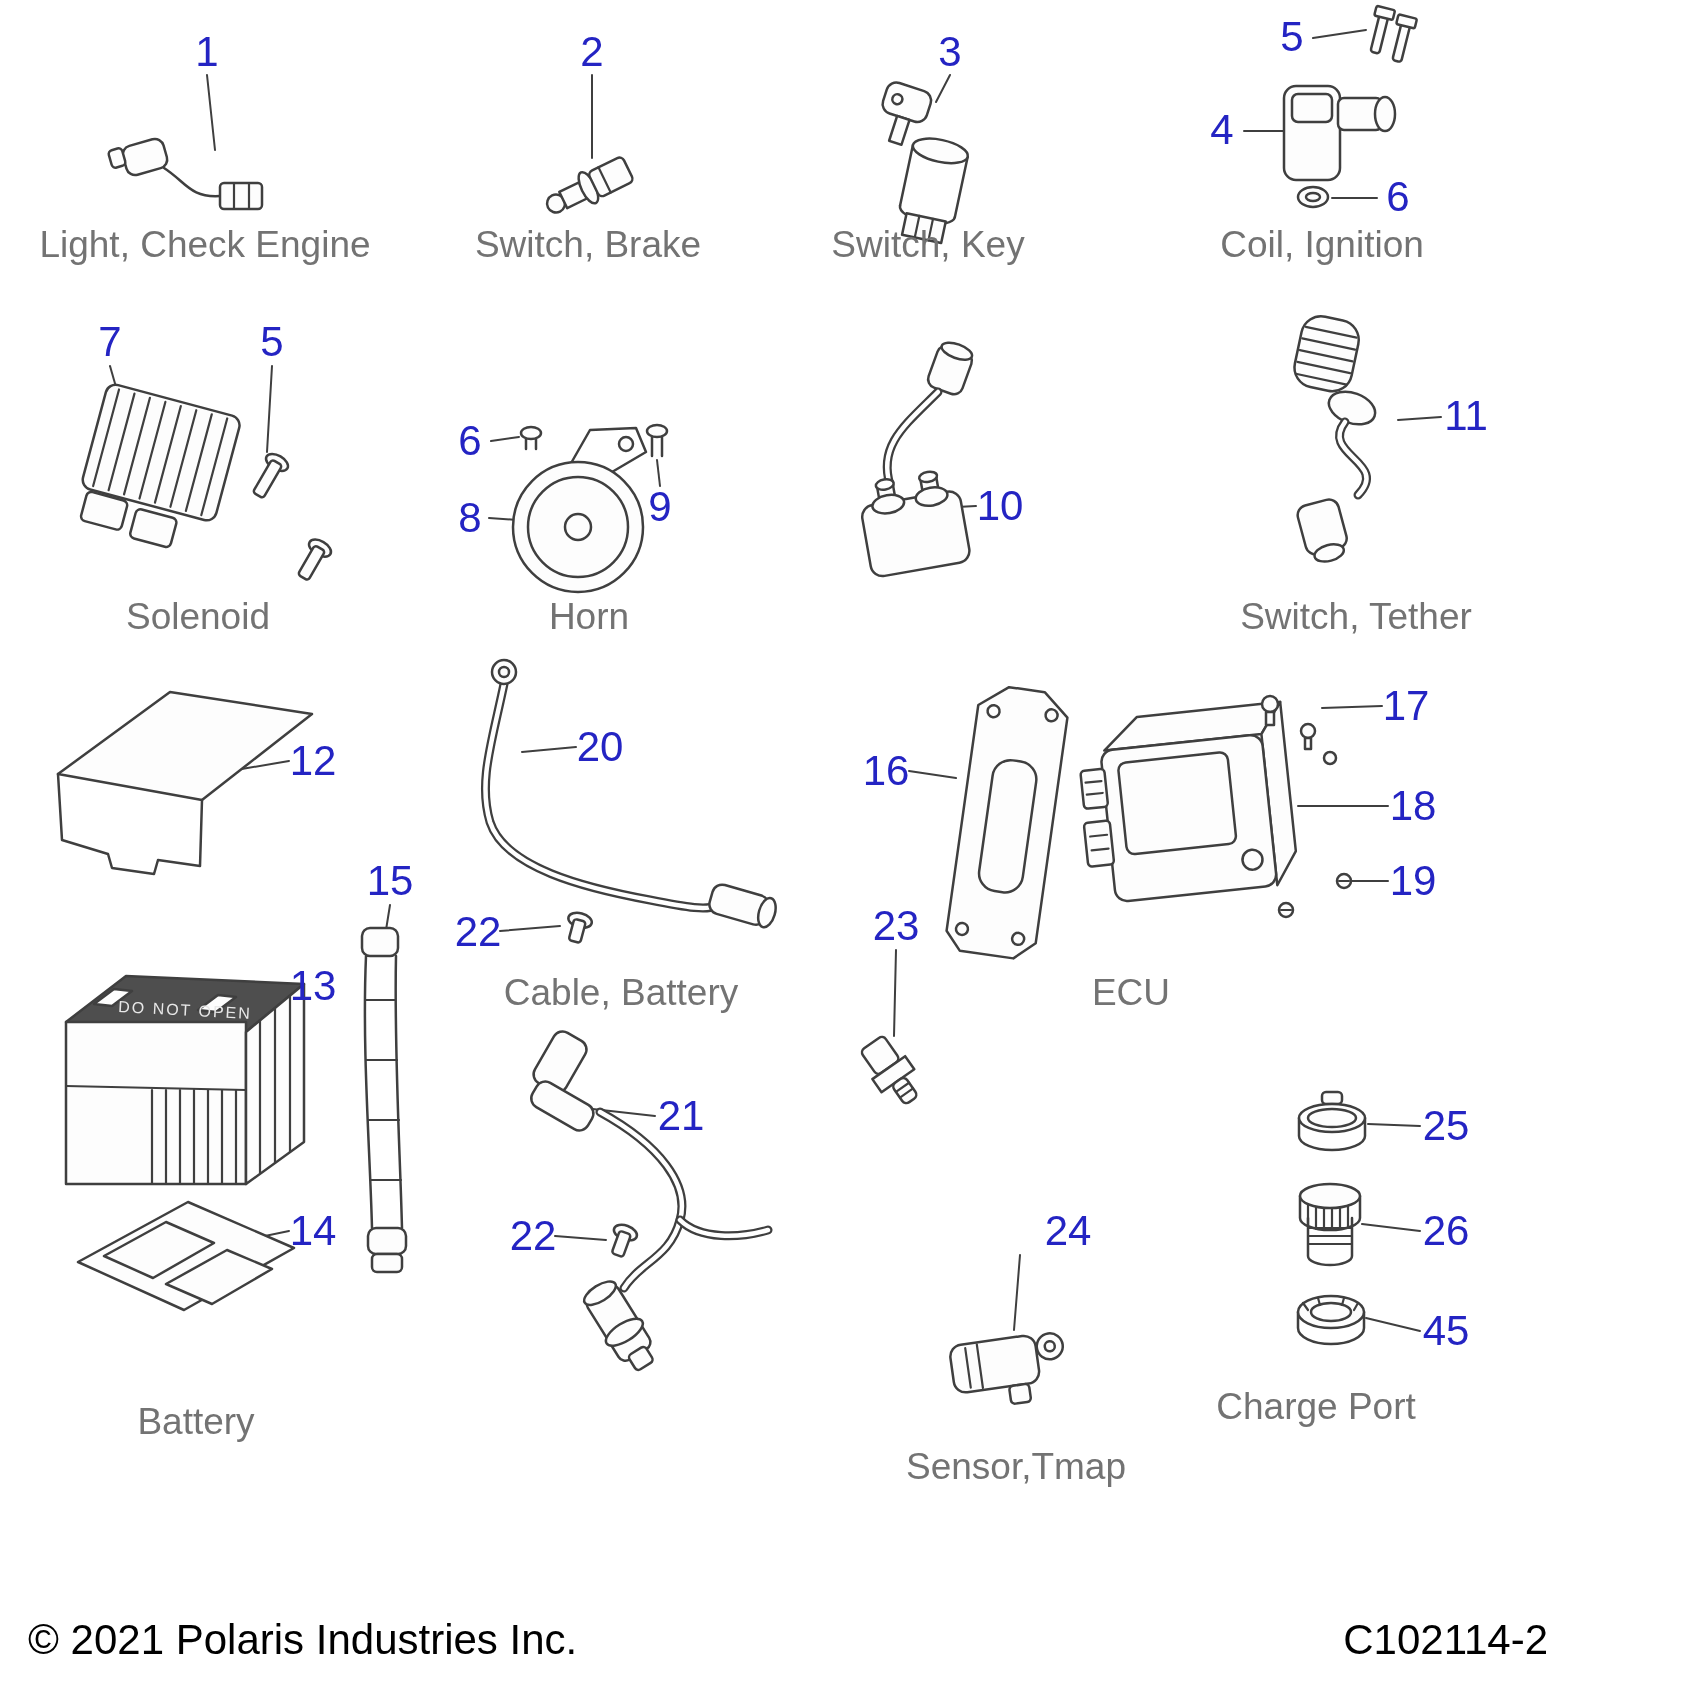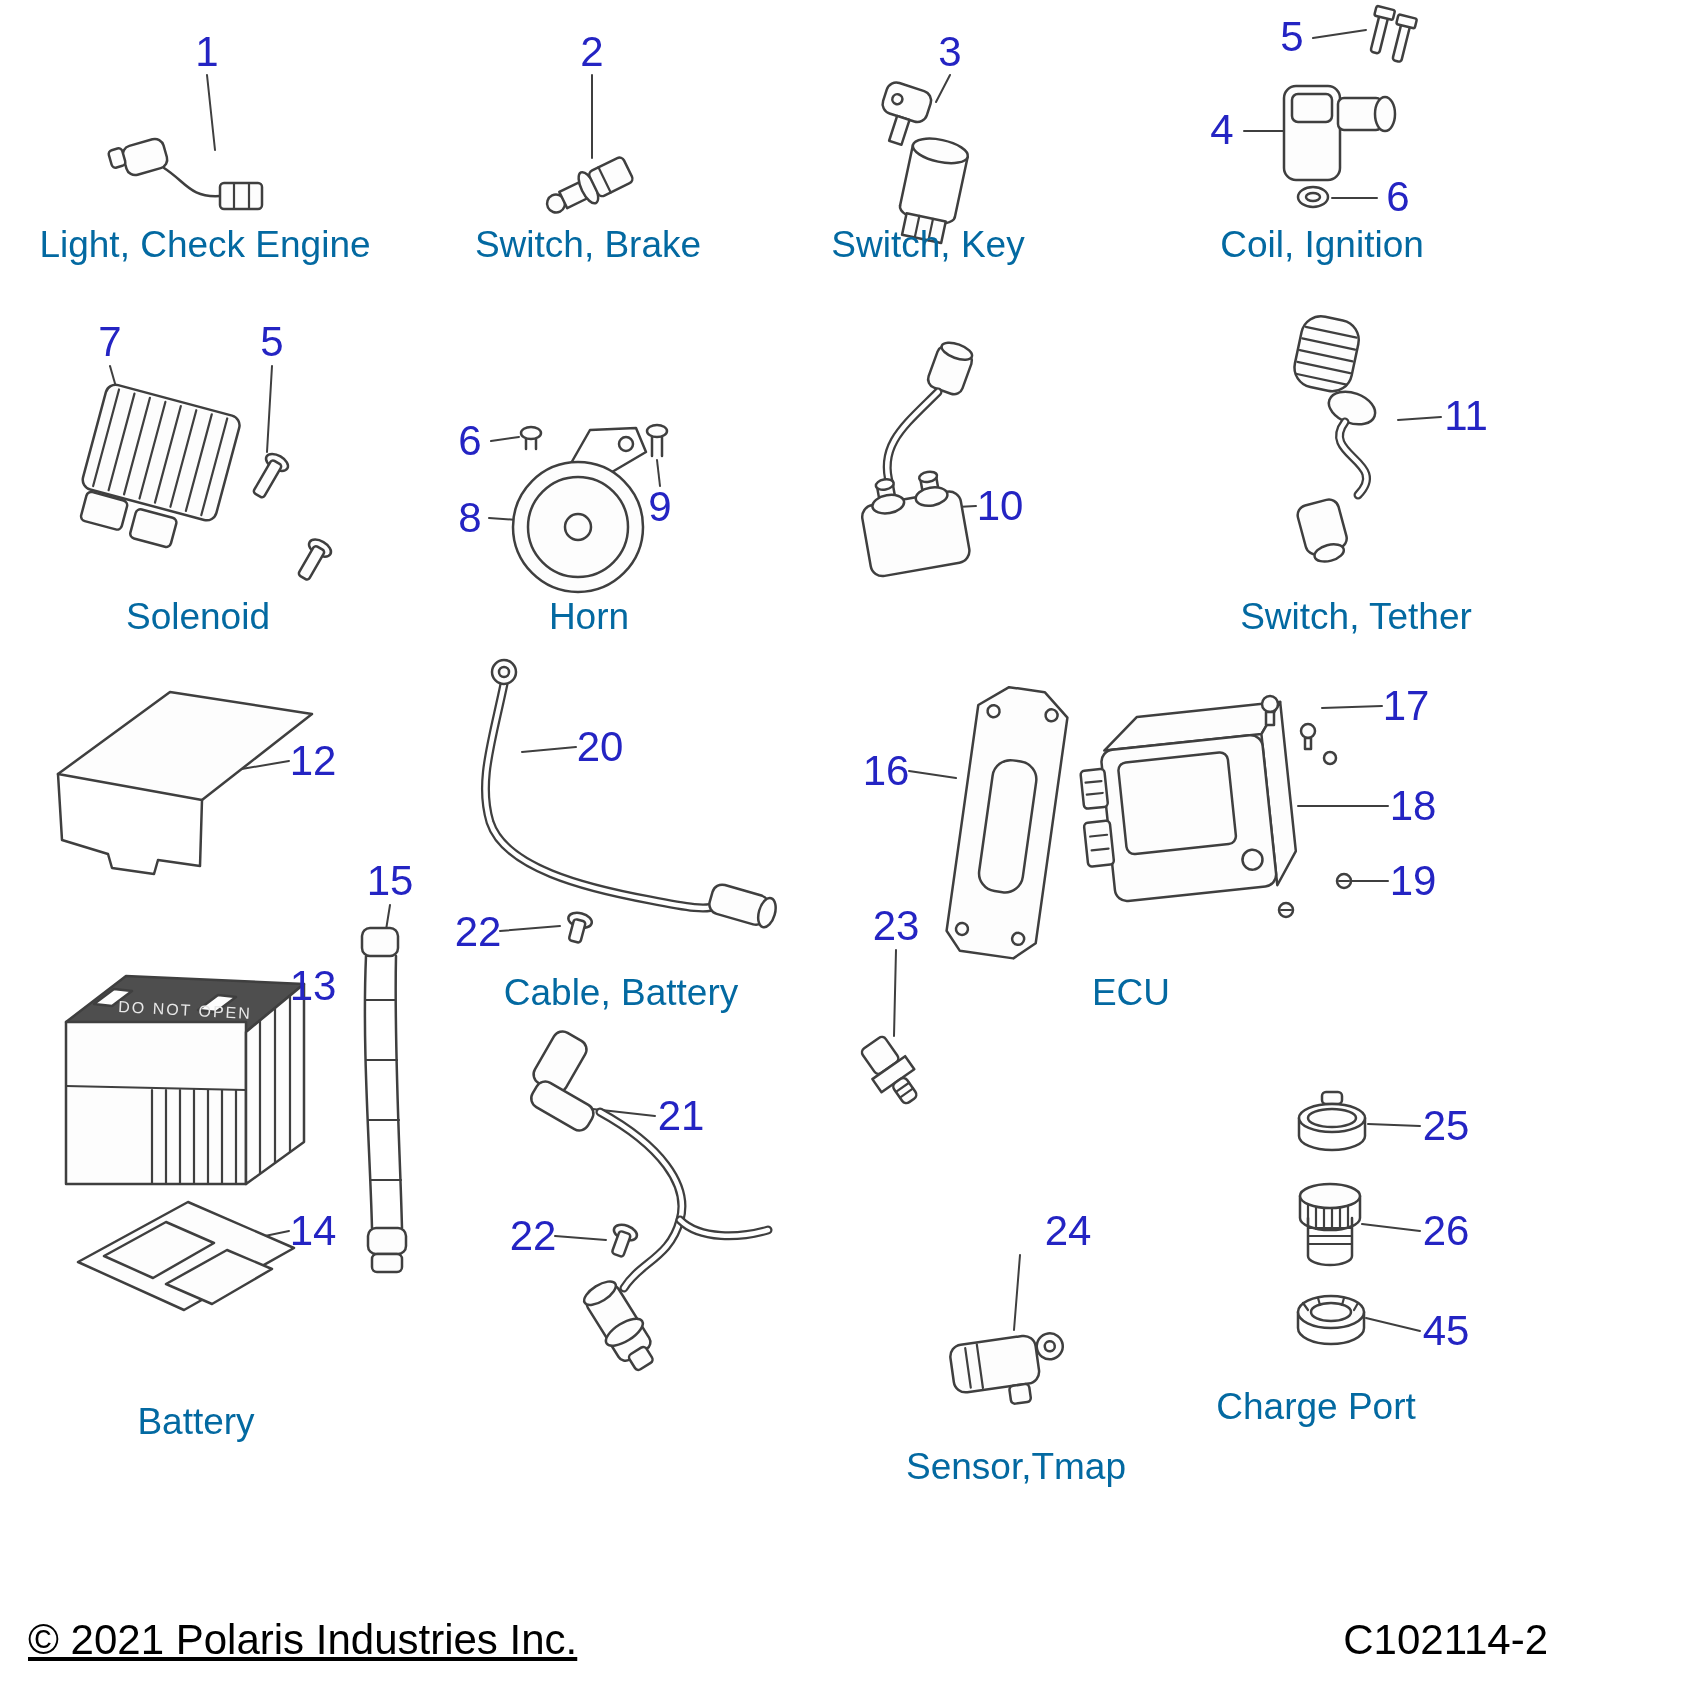--- a/index.html
+++ b/index.html
@@ -19,24 +19,24 @@
   .art .tube-o { fill:none; stroke-width:9; }
   .art .tube-i { fill:none; stroke:#ffffff; stroke-width:4.5; }
   .art text { stroke:none; font-family:"Liberation Sans", sans-serif; }
   .leaders line { stroke:#3f3f3f; stroke-width:2; }
   .callout {
     position:absolute; transform:translate(-50%,-50%);
     font-size:42px; line-height:1; color:#2424c3; white-space:nowrap;
   }
   .part-label {
     position:absolute; transform:translate(-50%,-50%);
-    font-size:37px; color:#0369a1; white-space:nowrap;
+    font-size:37px; color:#737373; white-space:nowrap;
   }
   .footer { position:absolute; font-size:42px; color:#000000; white-space:nowrap; }
-  .footer-left { left:28px; top:1616px;text-decoration:underline; }
+  .footer-left { left:28px; top:1616px; }
   .footer-right { right:152px; top:1616px; }
 </style>
 </head>
 <body>
 
 <div style="position:absolute; inset:0;">
 
 <svg class="art" width="1700" height="1700" viewBox="0 0 1700 1700">
 
   <g class="leaders">

